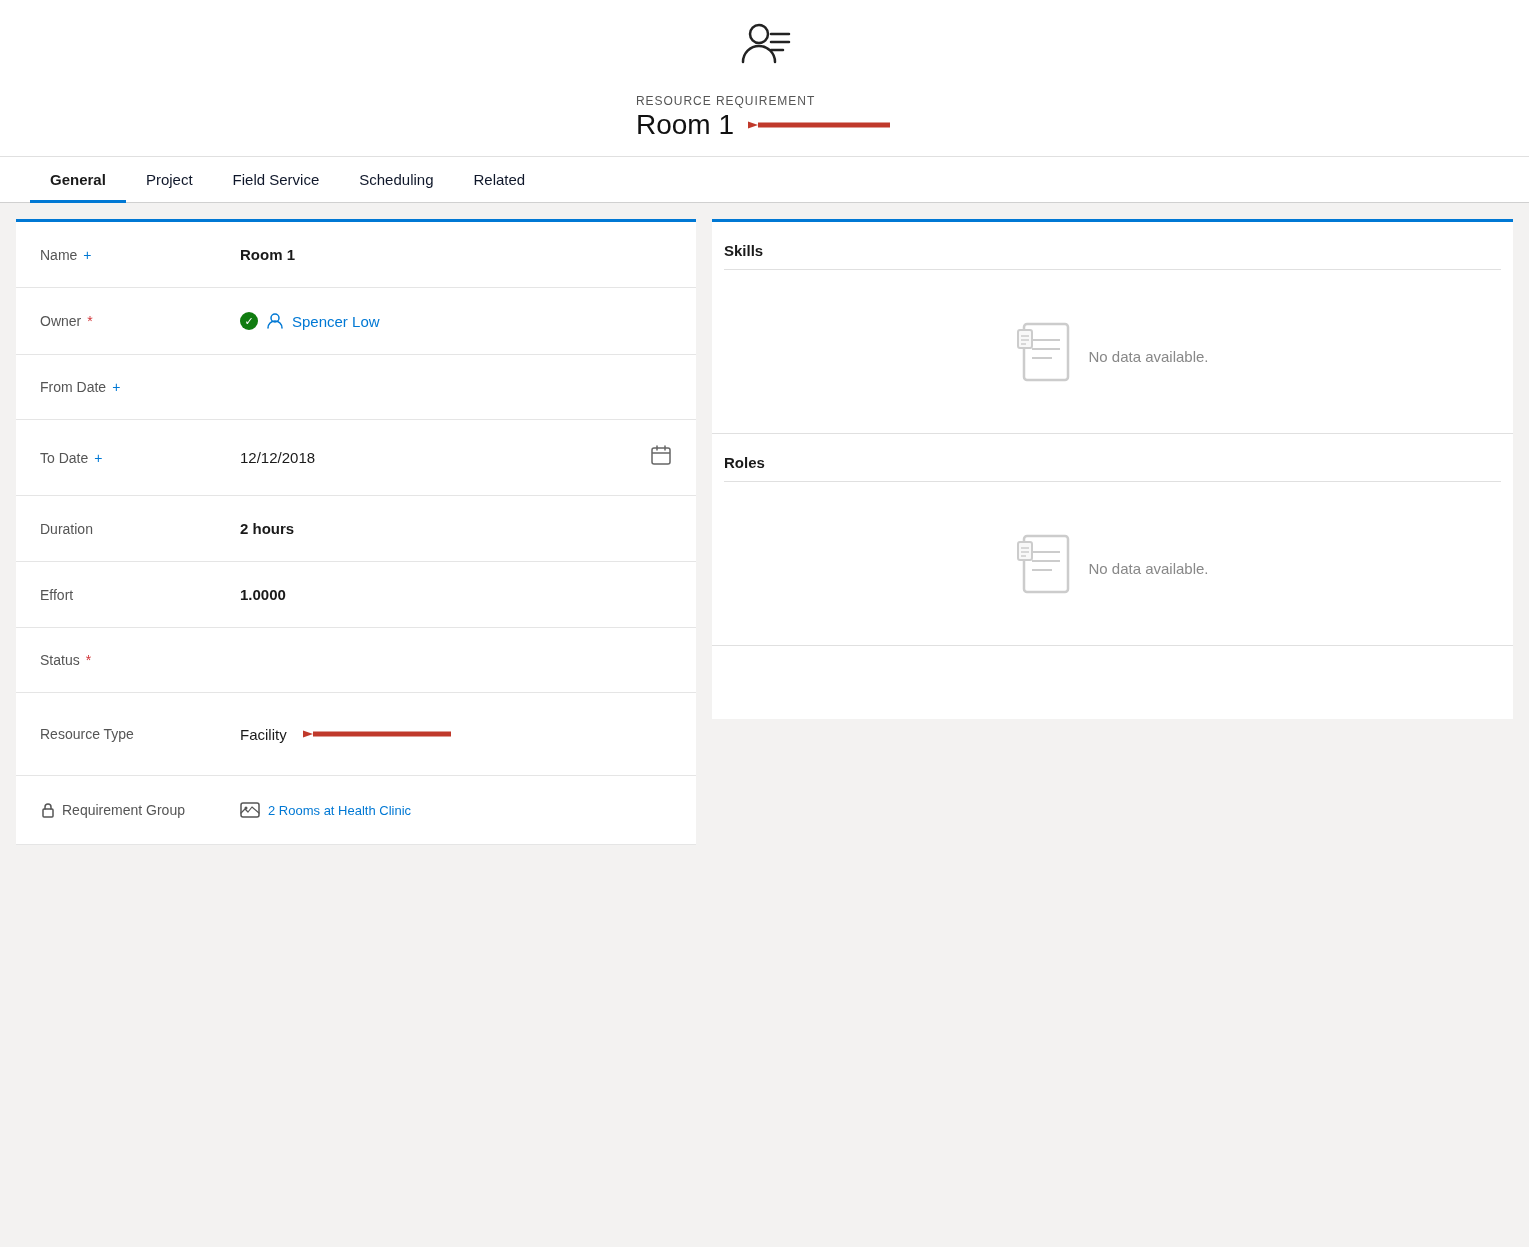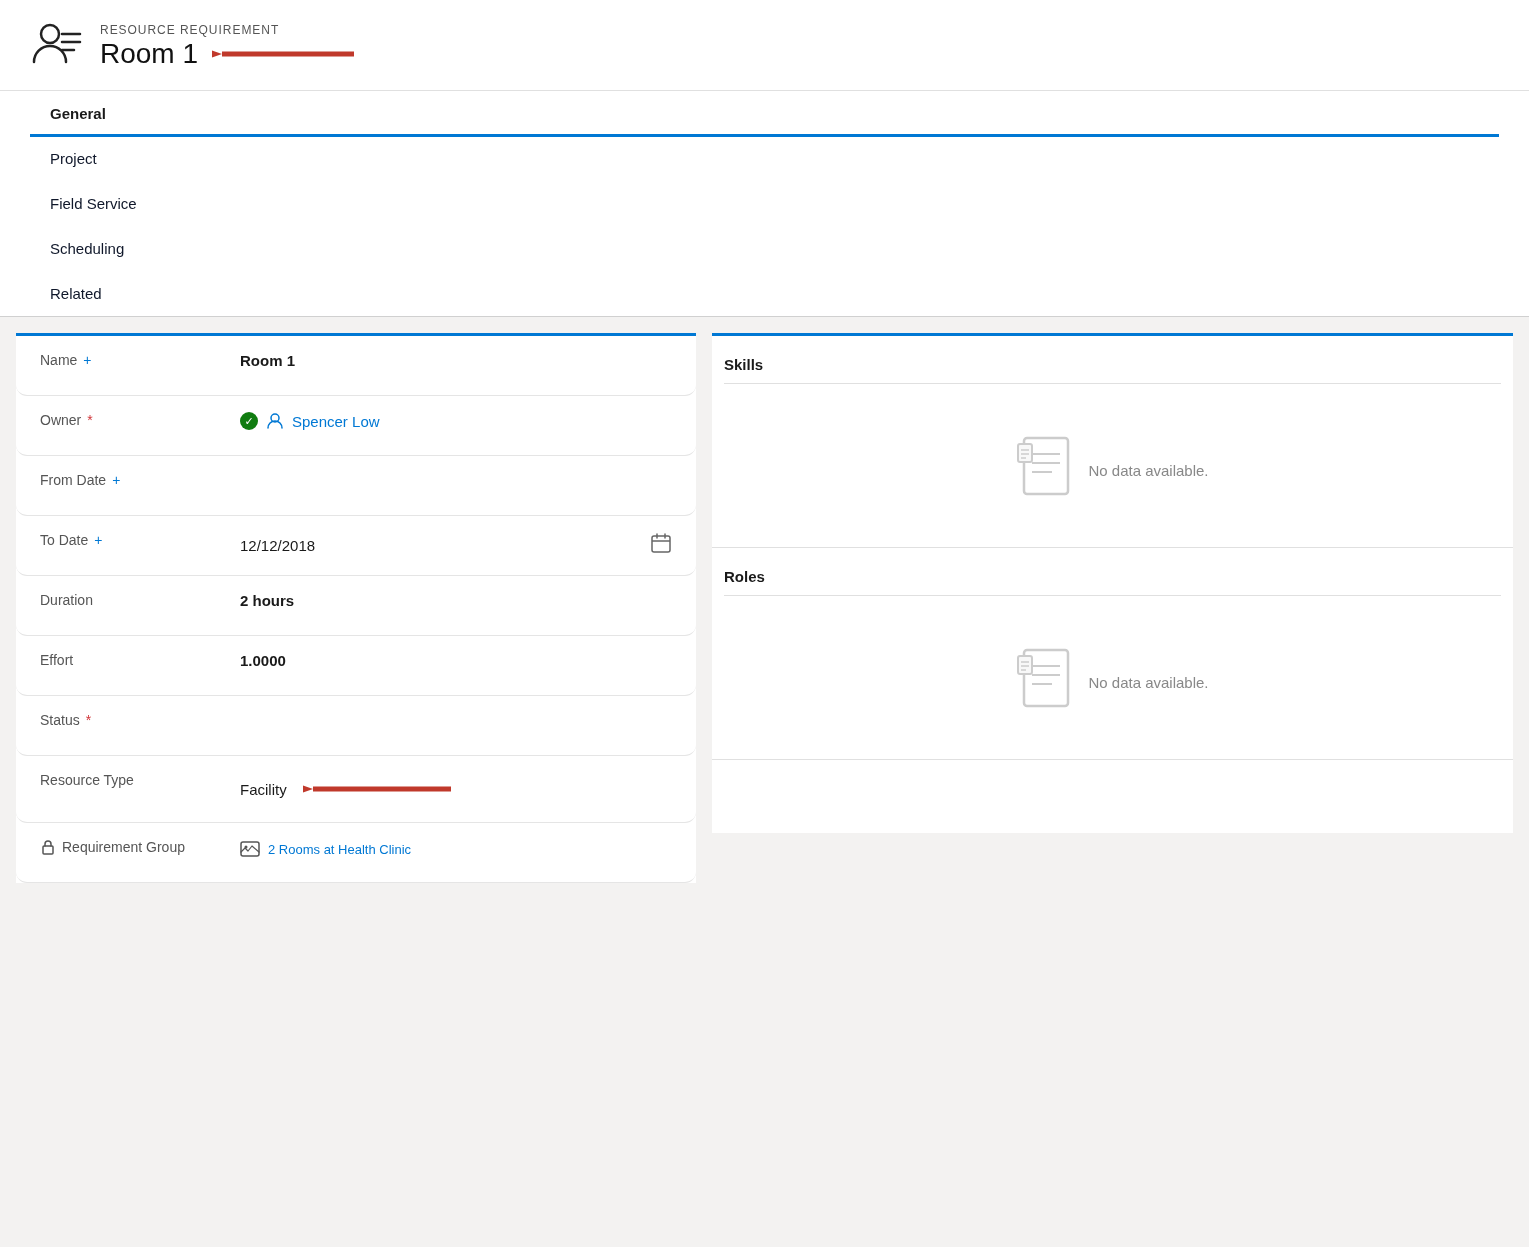--- a/index.html
+++ b/index.html
@@ -12,20 +12,21 @@
     }
 
     
     .header {
       background: #fff;
       padding: 18px 30px 14px 30px;
       display: flex;
       align-items: center;
       gap: 18px;
       border-bottom: 1px solid #e0e0e0;
+      flex-direction: column;
     }
     .header-icon {
       font-size: 36px;
       color: #222;
       line-height: 1;
     }
     .header-text {
       display: flex;
       flex-direction: column;
     }
@@ -47,21 +48,20 @@
       color: #111;
     }
 
     
     .tabs {
       background: #fff;
       padding: 0 30px;
       display: flex;
       gap: 0;
       border-bottom: 1px solid #d0d0d0;
-      flex-direction: column;
     }
     .tab {
       padding: 14px 20px 12px 20px;
       font-size: 15px;
       color: #0f172a;
       cursor: pointer;
       border-bottom: 3px solid transparent;
       margin-bottom: -1px;
     }
     .tab.active {
@@ -82,25 +82,24 @@
     .left-panel {
       background: #fff;
       flex: 0 0 680px;
       border-top: 3px solid #0078d4;
       padding: 0;
     }
 
     
     .form-row {
       display: flex;
-      align-items: flex-start;
-      padding: 16px 24px;
+      align-items: center;
+      padding: 24px 24px;
       border-bottom: 1px solid #e5e5e5;
       min-height: 60px;
-      border-radius: 11px;
     }
     .form-label {
       width: 200px;
       font-size: 14px;
       color: #555;
       flex-shrink: 0;
       display: flex;
       align-items: center;
       gap: 6px;
     }

